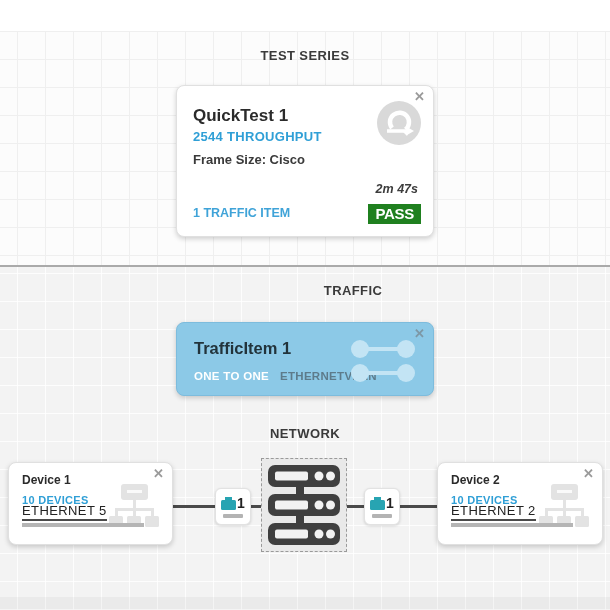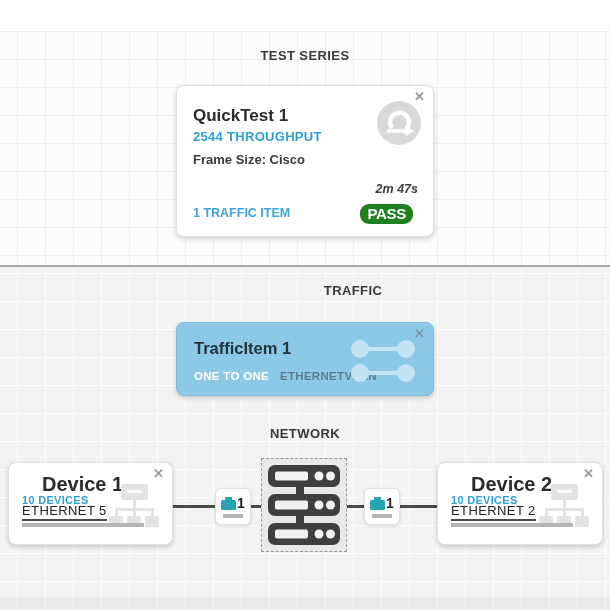--- a/index.html
+++ b/index.html
@@ -33,22 +33,22 @@
   .close-btn { position:absolute; top:3px; right:8px; font-size:13px; font-weight:bold;
     color:#9a9a9a; cursor:pointer; line-height:16px; }
 
   
   #qt-card { left:176px; top:85px; width:258px; height:152px; }
   #qt-title { position:absolute; left:16px; top:20px; font-size:17px; font-weight:bold; color:#2b2b2b;text-align:center; }
   #qt-sub { position:absolute; left:16px; top:43px; font-size:13px; font-weight:bold; color:#2f9fd6; letter-spacing:.3px; }
   #qt-frame { position:absolute; left:16px; top:66px; font-size:13px; font-weight:bold; color:#3a3a3a; }
   #qt-duration { position:absolute; right:15px; top:96px; font-size:12.5px; font-style:italic; font-weight:bold; color:#3d3d3d; }
   #qt-traffic-link { position:absolute; left:16px; bottom:16px; font-size:12.5px; font-weight:bold; color:#3fa3d8; cursor:pointer; }
-  #qt-pass { position:absolute; right:20px; bottom:12px; background:#1f801f; color:#fff;
-    font-size:15px; font-weight:bold; letter-spacing:-.3px; padding:1px 7px 2px; border-radius:9px; }
+  #qt-pass { position:absolute; right:12px; bottom:12px; background:#1f801f; color:#fff;
+    font-size:15px; font-weight:bold; letter-spacing:-.3px; padding:1px 7px 2px; border-radius:0; }
   #qt-gauge { position:absolute; right:12px; top:15px; width:44px; height:44px; }
 
   
   #tr-card { left:176px; top:322px; width:258px; height:74px; background:#8cc9e7; border:1px solid #7dbcdd; }
   #tr-title { position:absolute; left:17px; top:16px; font-size:16.5px; font-weight:bold; color:#22333b; }
   #tr-row { position:absolute; left:17px; top:43px; white-space:nowrap; }
   #tr-mode { font-size:11.5px; font-weight:bold; color:#ffffff; letter-spacing:.3px; }
   #tr-encap { font-size:11.5px; font-weight:bold; color:#5d7b8b; letter-spacing:.3px; margin-left:11px; }
   #tr-endpoints { position:absolute; right:12px; top:12px; }
   #tr-card .close-btn { color:#7d98a6; }
@@ -66,21 +66,21 @@
     display:flex; flex-direction:column; align-items:center; justify-content:center; cursor:pointer; }
   #port-badge-1 { left:215px; }
   #port-badge-2 { left:364px; }
   .port-row { display:flex; align-items:center; gap:1px; }
   .port-num { font-size:14px; font-weight:bold; color:#222; }
   .port-bar { width:20px; height:4px; background:#b3b3b3; border-radius:1px; margin-top:3px; }
 
   .device-card { top:462px; height:83px; }
   #device1-card { left:8px; width:165px; }
   #device2-card { left:437px; width:166px; }
-  .dev-title { position:absolute; left:13px; top:10px; font-size:20px; font-weight:bold; color:#2b2b2b;margin-left:20px; }
+  .dev-title { position:absolute; left:13px; top:10px; font-size:12px; font-weight:bold; color:#2b2b2b; }
   .dev-count { position:absolute; left:13px; top:31px; font-size:11px; font-weight:bold; color:#2f9fd6; letter-spacing:.3px;text-align:right; }
   .dev-eth { position:absolute; left:13px; bottom:17px; }
   .dev-eth-text { display:inline-block; font-size:13px; color:#222; letter-spacing:.4px;
     border-bottom:2px solid #4a4a4a; padding-bottom:1px; cursor:pointer; }
   .dev-eth-bar { width:122px; height:4px; background:#b5b5b5; margin-top:2px; }
   .dev-topo { position:absolute; right:12px; top:21px; }
 </style>
 </head>
 <body>
 

